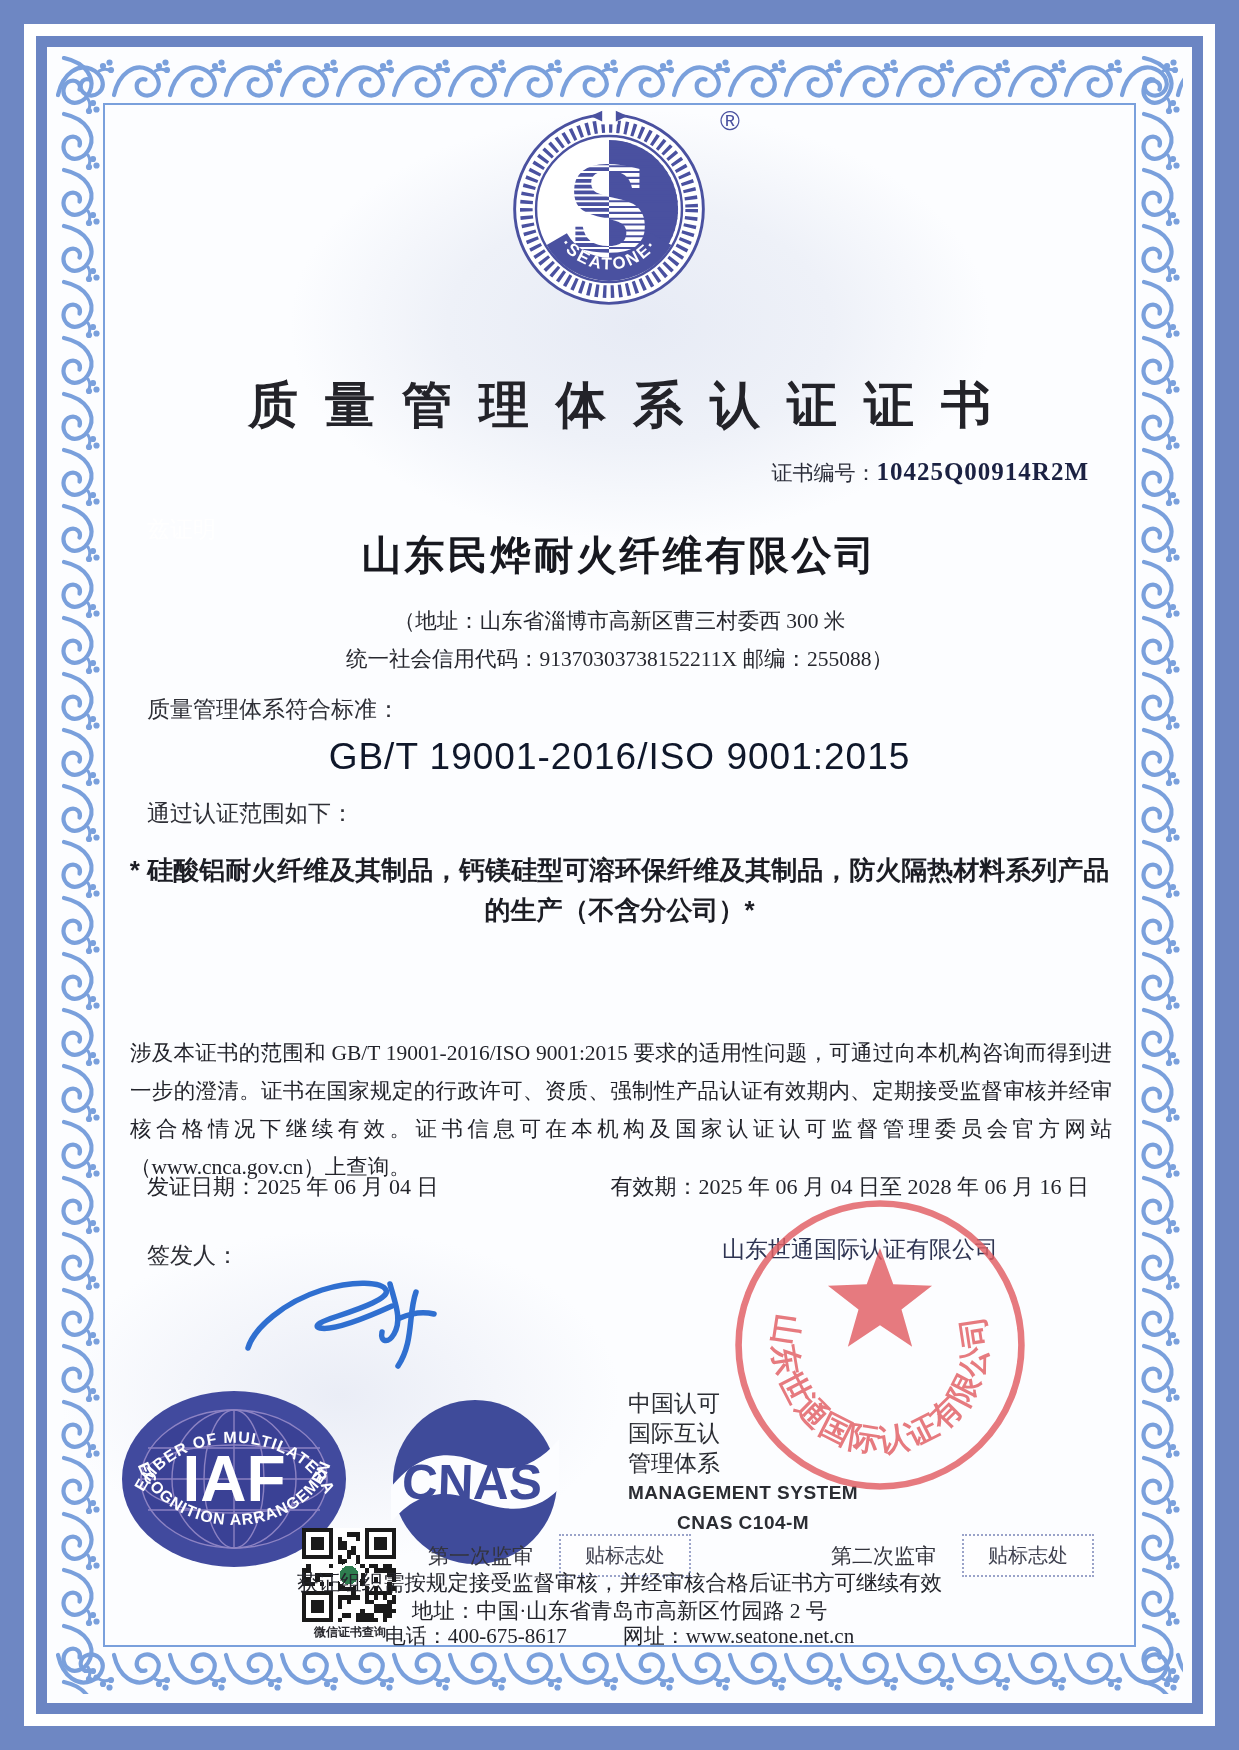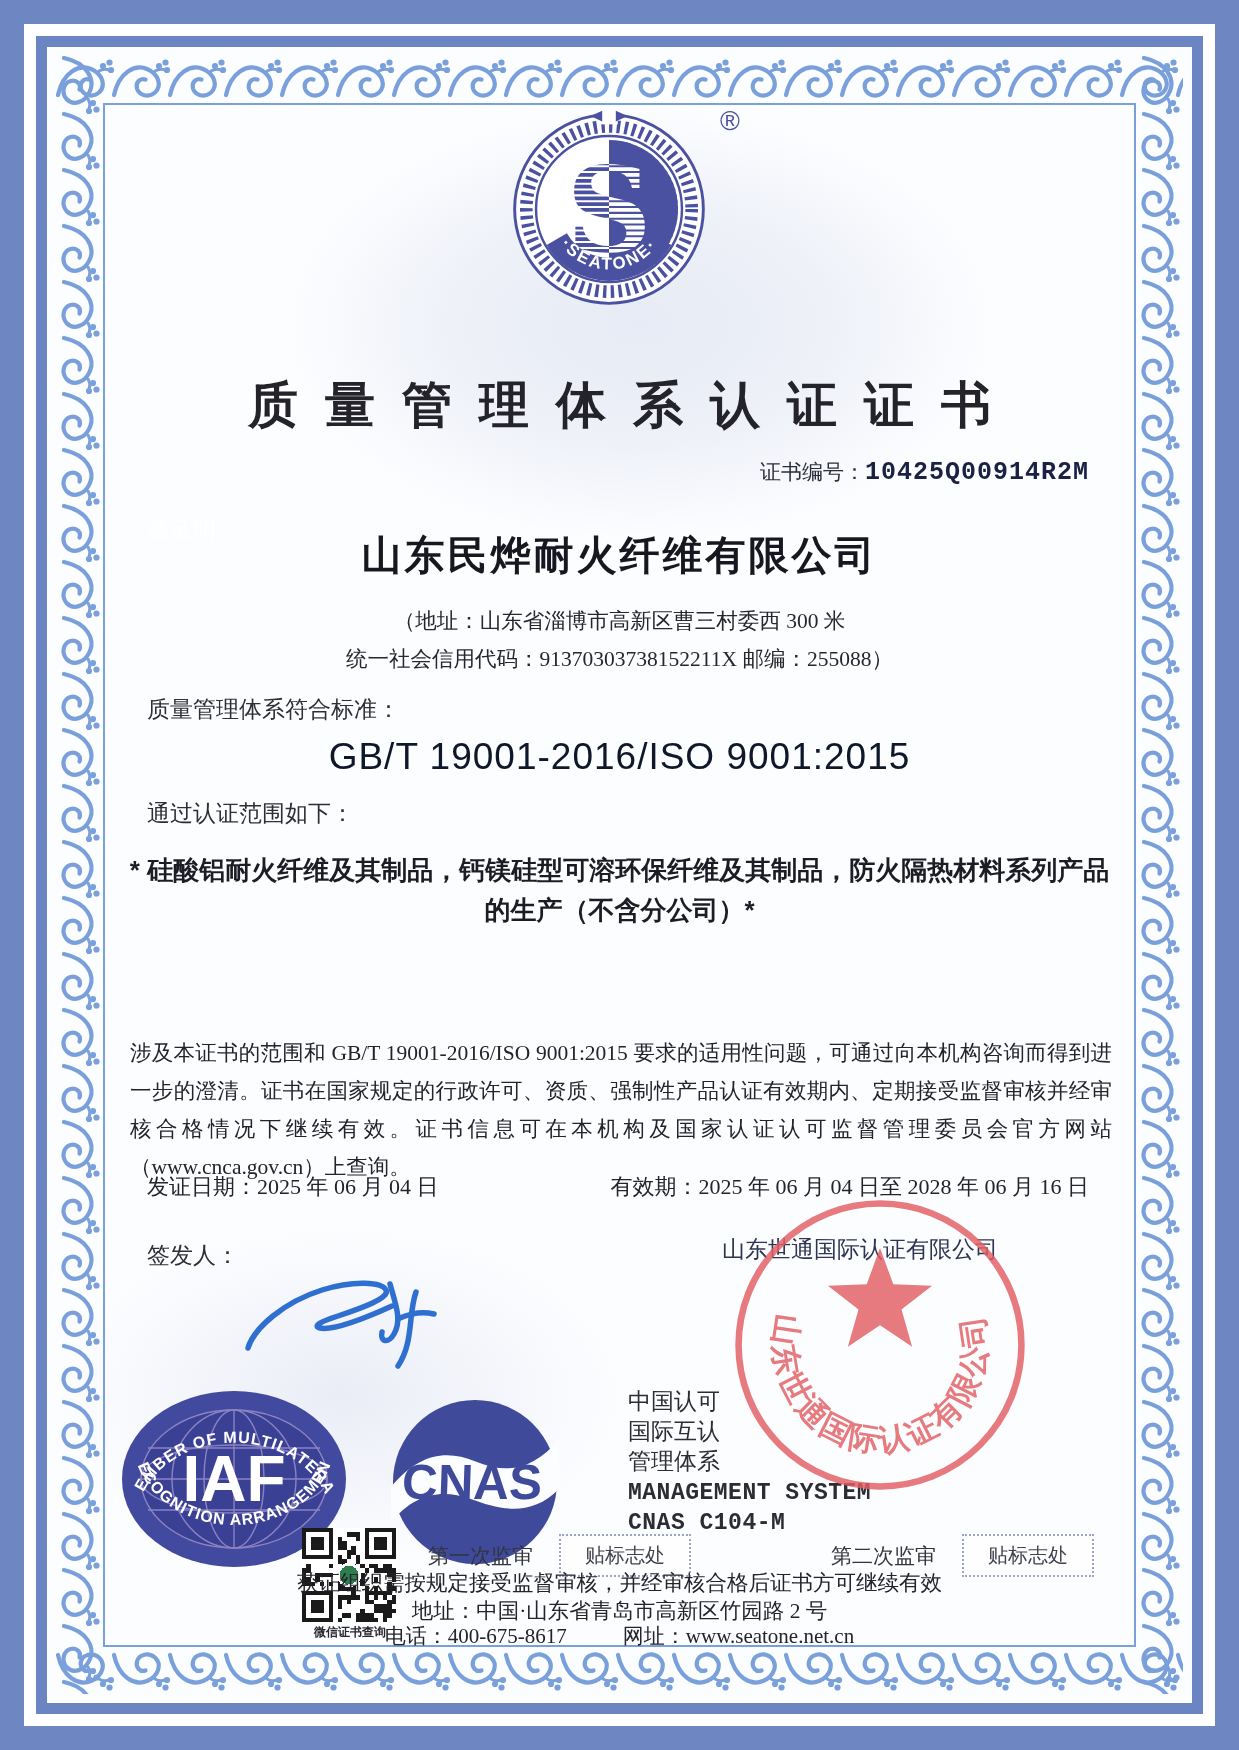--- a/index.html
+++ b/index.html
@@ -11,40 +11,40 @@
   .watermark{position:absolute;left:290px;top:110px;width:700px;height:430px;border-radius:50%;
     background:radial-gradient(closest-side,#e7ebf5 0%,#eef1f8 55%,rgba(255,255,255,0) 100%);}
   .watermark2{position:absolute;left:60px;top:1230px;width:560px;height:330px;border-radius:50%;
     background:radial-gradient(closest-side,#eaedf6 0%,rgba(255,255,255,0) 100%);}
   .abs{position:absolute;}
   .center{left:112px;width:1015px;text-align:center;}
   .logo-wrap{left:502px;top:102px;width:240px;height:218px;}
   .reg-mark{position:absolute;right:2px;top:4px;font-size:27px;color:#4a51a0;font-family:"Liberation Sans",sans-serif;}
   .title{top:372px;font-size:50px;font-weight:600;letter-spacing:27px;text-indent:27px;color:#232329;}
   .certno{right:150px;top:458px;color:#2a2c38;font-size:21px;}
-  .certno b{font-size:25px;color:#1b2142;letter-spacing:1px;font-family:Liberation Mono, monospace;}
+  .certno b{font-size:25px;color:#1b2142;letter-spacing:1px;}
   .attest{left:147px;top:514px;font-size:23px;color:#ffffff;}
   .company{top:528px;font-size:40px;font-weight:700;color:#17181f;letter-spacing:3px;}
   .addr1{top:606px;font-size:21.5px;color:#26272e;}
   .addr2{top:644px;font-size:21.5px;color:#26272e;}
   .label{left:147px;font-size:23px;color:#2e2f36;}
   .standard{top:736px;font-family:"Liberation Sans","DejaVu Sans",sans-serif;font-size:37px;color:#0f172a;letter-spacing:1px;}
   .scope{left:118px;width:1003px;top:850px;text-align:center;font-family:"Liberation Sans","DejaVu Sans",sans-serif;
     font-size:26px;font-weight:700;line-height:40px;color:#1c1d24;}
   .note{left:130px;width:982px;top:1034px;font-size:21.5px;line-height:38px;text-align:justify;color:#23242b;}
   .dates{left:147px;right:150px;top:1172px;display:flex;justify-content:space-between;font-size:22px;color:#23242b;}
   .signer{left:147px;top:1240px;font-size:23px;color:#2e2f36;}
   .signature{left:240px;top:1262px;}
   .issuer{left:640px;width:440px;top:1234px;text-align:center;font-size:23px;color:#2e3452;}
   .stamp{left:715px;top:1180px;opacity:.82;z-index:6;}
   .iaf{left:118px;top:1388px;}
   .cnas{left:386px;top:1398px;}
-  .accred{left:628px;top:1388px;font-family:Liberation Mono, monospace;font-size:23px;
+  .accred{left:628px;top:1388px;font-family:Liberation Sans, sans-serif;font-size:23px;
     line-height:30px;color:#2b2d33;}
-  .accred .en{font-weight:700;font-size:23px;letter-spacing:.5px;}
+  .accred .en{font-weight:700;font-size:19px;letter-spacing:.5px;text-align:center;}
   .qr{left:302px;top:1528px;}
   .qr-caption{left:262px;top:1624px;width:176px;text-align:center;font-family:"Liberation Sans",sans-serif;
     font-size:12px;font-weight:600;color:#26262c;}
   .audit-row{left:428px;right:145px;top:1534px;display:flex;align-items:center;font-size:21px;color:#33343d;}
   .audit-row .gap{flex:1;}
   .sticker-box{border:2px dotted #9aa3c9;padding:6px 24px;margin-left:26px;font-size:20px;color:#3f4150;background:rgba(255,255,255,.55);}
   .notice{top:1568px;font-size:21.5px;color:#23242b;}
   .org-addr{top:1596px;font-size:21.5px;color:#23242b;}
   .contact{top:1622px;font-size:21px;color:#23242b;}
   .contact .sp{display:inline-block;width:56px;}

